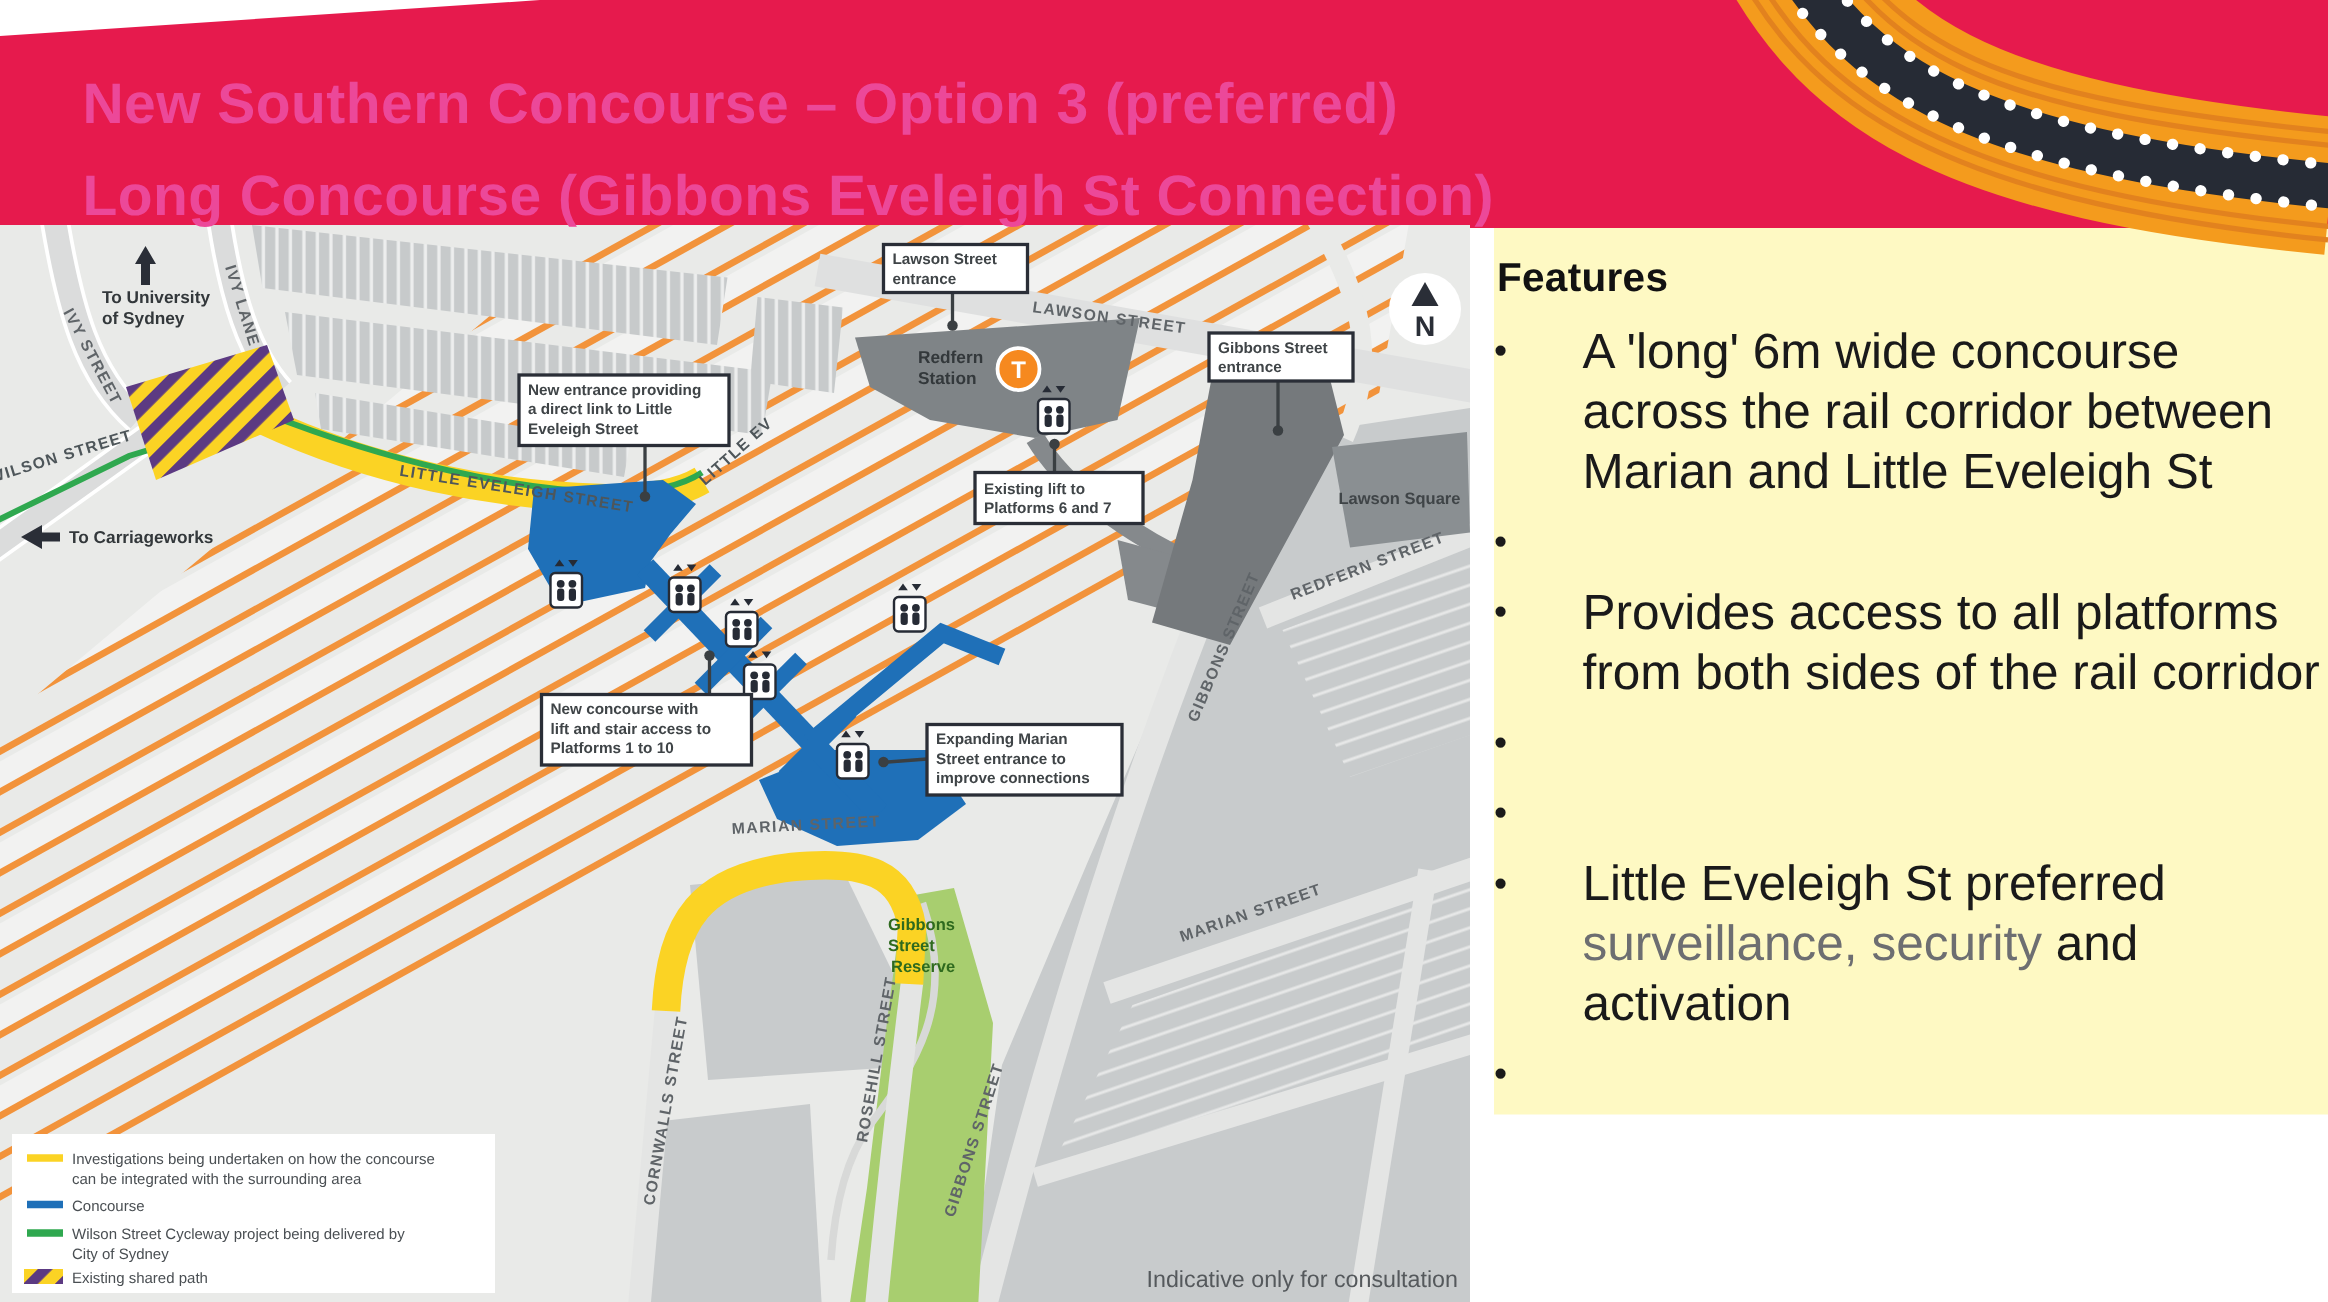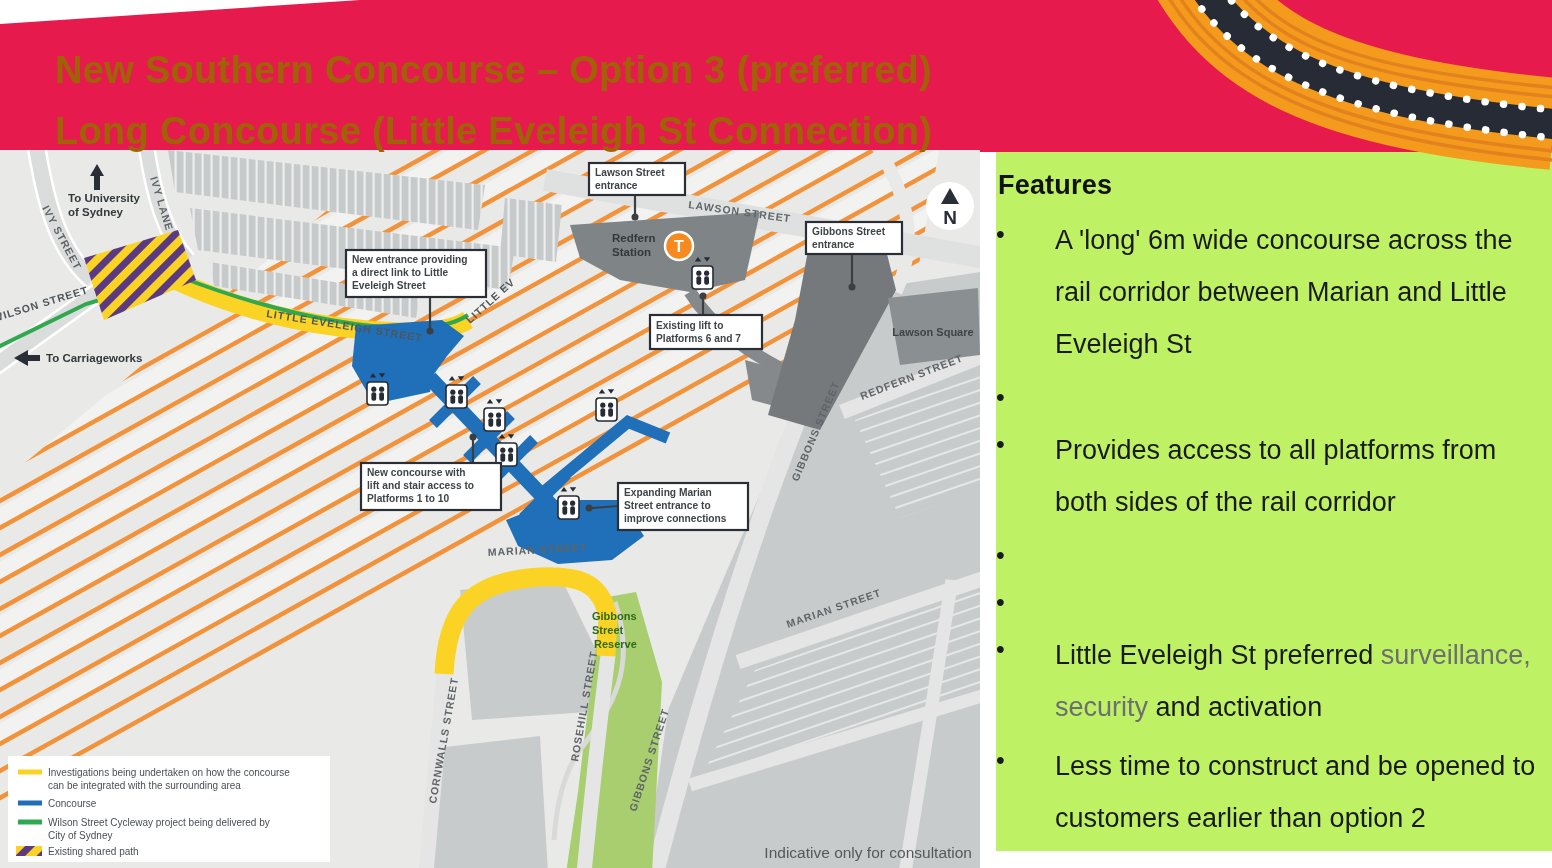--- a/index.html
+++ b/index.html
@@ -4,33 +4,33 @@
 <style>
   html,body{margin:0;padding:0}
   body{width:1552px;height:868px;position:relative;overflow:hidden;background:#fff;
        font-family:"Liberation Sans",sans-serif;}
   .stage{position:absolute;inset:0;width:1552px;height:868px;overflow:hidden;background:#fff}
 
   
   .banner{position:absolute;left:0;top:0;width:1552px;height:152px;background:#E61A4D}
   .banner::before{content:"";position:absolute;left:0;top:0;width:0;height:0;
      border-top:24px solid #fff;border-right:360px solid transparent}
-  .title{position:absolute;left:55px;top:40px;color:#a16207;font-weight:bold;font-size:38px;
+  .title{position:absolute;left:55px;top:40px;color:#ec4899;font-weight:bold;font-size:38px;
      line-height:61px;letter-spacing:.3px;z-index:3}
   .title div{white-space:nowrap}
 
   .swoosh{position:absolute;top:0;right:0;z-index:2}
 
   
-  .features{position:absolute;left:996px;top:152px;width:556px;background:#bef264}
+  .features{position:absolute;left:996px;top:152px;width:556px;background:#fef9c3}
   .features h2{font-size:27px;margin:18px 0 13px 2px;color:#121212;letter-spacing:.2px}
   .features ul{list-style:none;margin:0;padding:0}
   .features li{display:flex;margin:0 0 7px 0}
   .features .b{width:59px;flex:none;font-size:25px;color:#1a1a1a;line-height:40px}
-  .features .t{flex:1;font-size:27px;line-height:52px;color:#1a1a1a}
+  .features .t{flex:1;font-size:33px;line-height:40px;color:#1a1a1a}
   .muted{color:#6d6e71}
 
   
   .map{position:absolute;left:0;top:150px}
   text{font-family:"Liberation Sans",sans-serif}
   .street{fill:#5F6468;font-weight:bold;letter-spacing:1px;font-size:10.5px}
   .streetdk{fill:#4E565A;font-weight:bold;letter-spacing:1px;font-size:10.5px}
   .place{fill:#33383B;font-weight:bold;font-size:11.5px}
   .placelg{fill:#3F4447;font-weight:bold;font-size:11px}
   .reserve-t{fill:#2E6A1E;font-weight:bold;font-size:11px}
@@ -41,21 +41,21 @@
   .note{font-size:15.5px;fill:#55595C}
 </style>
 </head>
 <body>
 
 <div class="stage">
 
   <header class="banner"></header>
   <div class="title">
     <div>New Southern Concourse – Option 3 (preferred)</div>
-    <div>Long Concourse (Little Eveleigh St Connection)</div>
+    <div>Long Concourse (Gibbons Eveleigh St Connection)</div>
   </div>
 
   <svg class="swoosh" width="520" height="178" viewBox="0 0 520 178">
     <path d="M 146,-60 C 196,50 276,100 522,124" fill="none" stroke="#F49B1D" stroke-width="92"></path>
     <g stroke="#E2821E" stroke-width="3.5" fill="none">
       <path d="M 177,-70 C 227,35 300,65 524,88"></path>
       <path d="M 169,-67 C 219,40 294,74 523,97"></path>
       <path d="M 122,-50 C 172,62 258,124 521,151"></path>
       <path d="M 113,-47 C 163,66 250,132 520,160"></path>
     </g>
@@ -331,18 +331,17 @@
       </li>
       <li>
         <span class="b">•</span>
       </li>
       <li>
         <span class="b">•</span>
         <span class="t"><span>Little Eveleigh St preferred </span><span class="muted">surveillance, security</span><span> and activation</span></span>
       </li>
       <li>
         <span class="b">•</span>
-        <span class="t">Less time to construct and be opened to customers earlier than option 2</span>
       </li>
     </ul>
   </aside>
 
 </div>
 
 </body></html>

